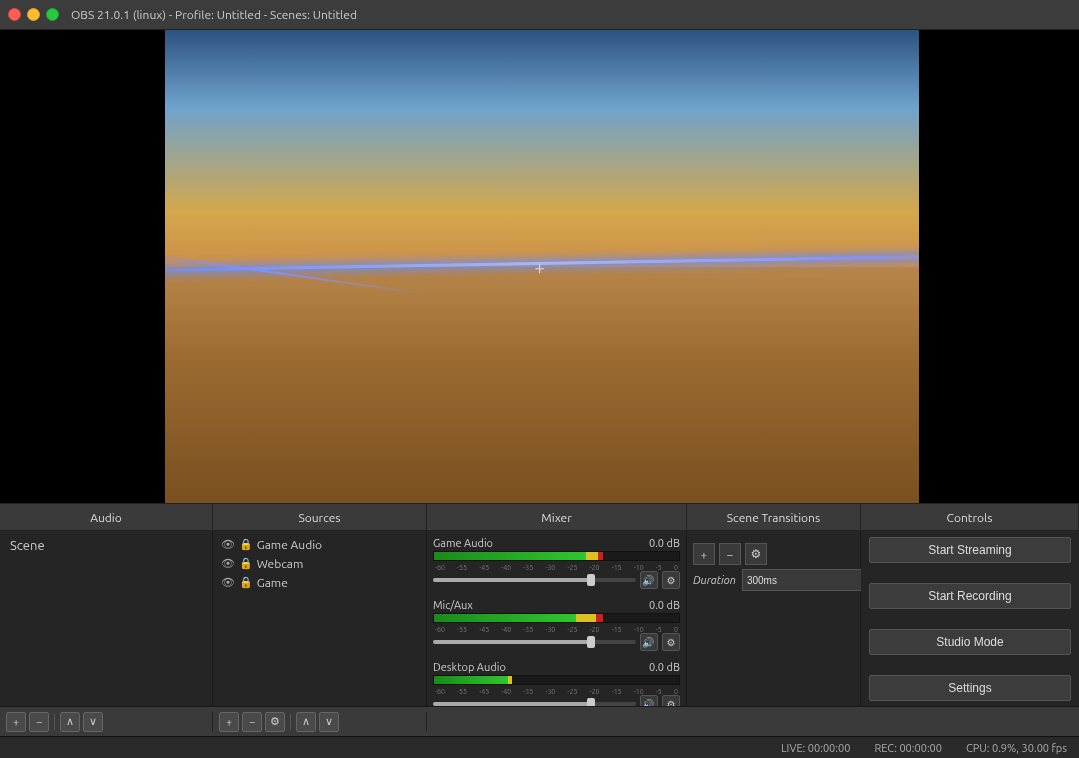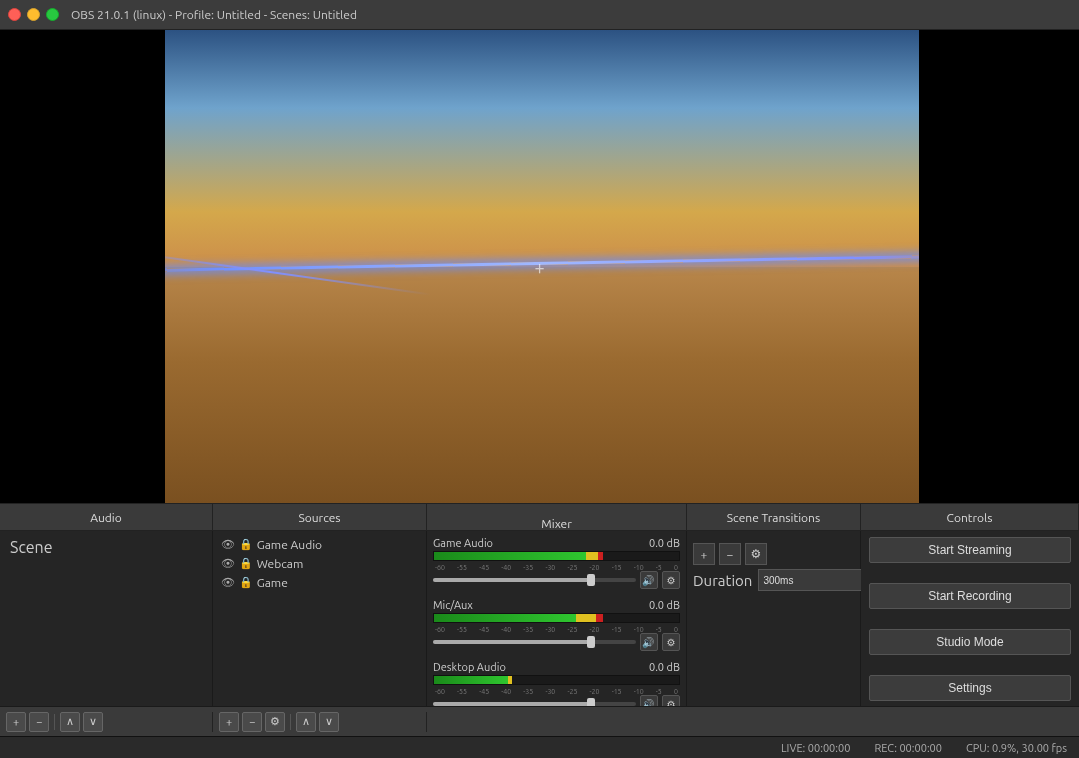--- a/index.html
+++ b/index.html
@@ -148,21 +148,21 @@
     .section-header {
       display: flex;
       align-items: center;
       justify-content: center;
       color: #ddd;
       font-size: 12px;
       border-right: 1px solid #222;
     }
     .sh-scenes { width: 213px; }
     .sh-sources { width: 214px; justify-content: center; }
-    .sh-mixer { width: 260px; align-items: flex-end; }
+    .sh-mixer { width: 260px; }
     .sh-transitions { width: 174px; }
     .sh-controls { flex: 1; }
 
     
     #content-row {
       display: flex;
       flex: 1;
       overflow: hidden;
     }
 
@@ -171,21 +171,21 @@
       width: 213px;
       background: #252525;
       border-right: 1px solid #1a1a1a;
       padding: 4px 2px;
       overflow-y: auto;
     }
     .scene-item {
       padding: 3px 8px;
       color: #ccc;
       cursor: pointer;
-      font-size: 16px;
+      font-size: 13px;
     }
 
     
     #sources-panel {
       width: 214px;
       background: #252525;
       border-right: 1px solid #1a1a1a;
       padding: 4px 2px;
       overflow-y: auto;
     }
@@ -321,21 +321,21 @@
       justify-content: center;
       font-size: 8px;
       cursor: pointer;
     }
     .duration-row {
       display: flex;
       align-items: center;
       gap: 6px;
       margin-top: 4px;
     }
-    .duration-label { font-size: 15px; color: #ccc; }
+    .duration-label { font-size: 11px; color: #ccc; font-style: italic; }
     .duration-input {
       flex: 1;
       background: #3a3a3a;
       border: 1px solid #555;
       color: #ddd;
       padding: 2px 4px;
       font-size: 10px;
       height: 22px;
     }
     .trans-btn-row {

